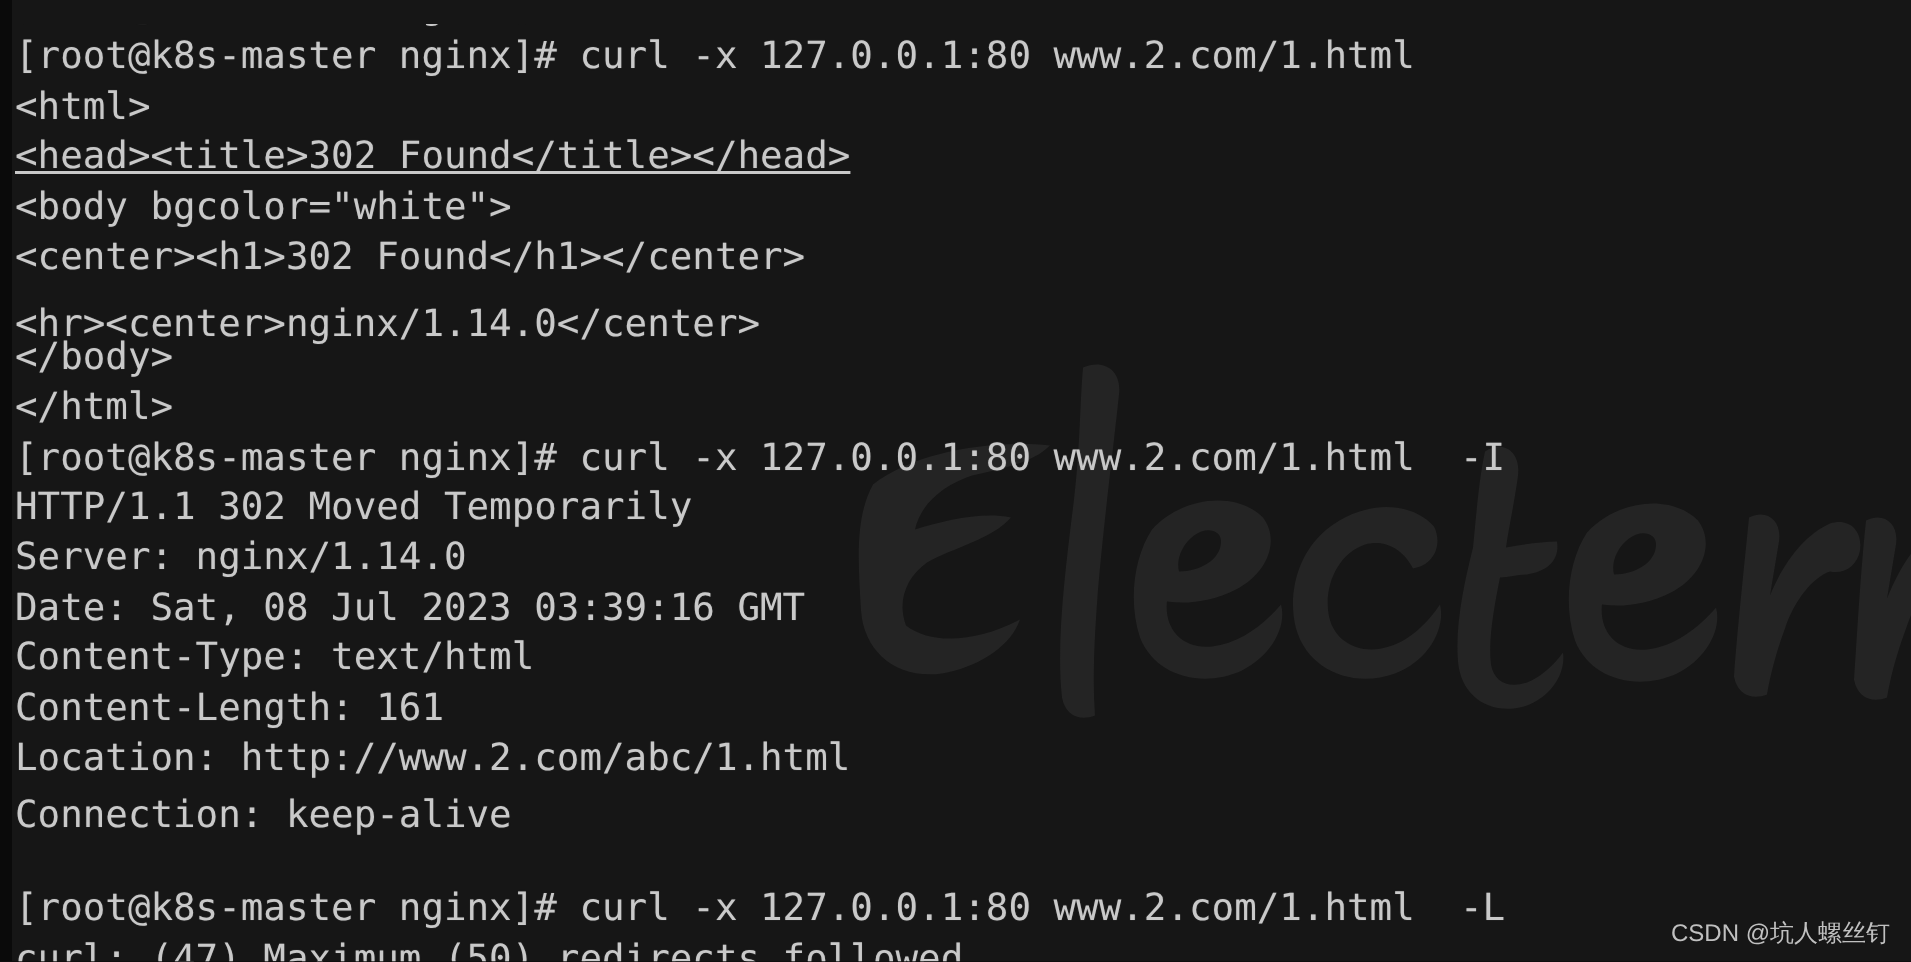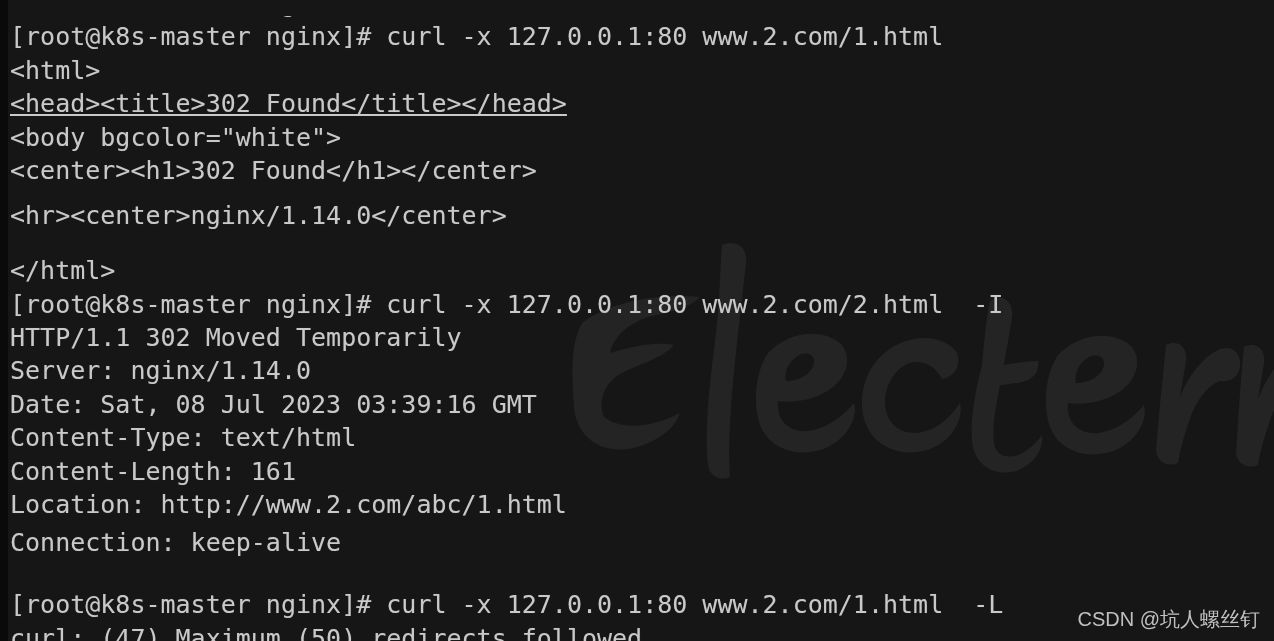--- a/index.html
+++ b/index.html
@@ -57,21 +57,21 @@
   .line.clipped-top {
     clip-path: inset(88% 0 0 0);
   }
   #csdn-watermark {
     position: absolute;
     right: 14px;
     bottom: 8px;
     z-index: 6;
     color: #cfcfcf;
     font-family: "Liberation Sans", sans-serif;
-    font-size: 20px;
+    font-size: 16px;
     white-space: pre;
     opacity: 0.92;
   }
 </style>
 </head>
 <body>
 
 <div id="terminal">
 
   <div id="gutter"></div>
@@ -114,22 +114,23 @@
   </div>
 
   <div id="screen">
       <div class="line clipped-top" style="top: -13px;">[root@k8s-master nginx]# curl -x 127.0.0.1:80 www.2.com/1.html</div>
       <div class="line" style="top: 20.4px;">[root@k8s-master nginx]# curl -x 127.0.0.1:80 www.2.com/1.html</div>
       <div class="line" style="top: 53.8px;">&lt;html&gt;</div>
       <div class="line" style="top: 87.2px; text-decoration: underline;">&lt;head&gt;&lt;title&gt;302 Found&lt;/title&gt;&lt;/head&gt;</div>
       <div class="line" style="top: 120.6px;">&lt;body bgcolor="white"&gt;</div>
       <div class="line" style="top: 154px;">&lt;center&gt;&lt;h1&gt;302 Found&lt;/h1&gt;&lt;/center&gt;</div>
       <div class="line" style="top: 187.4px; margin-top: 12px;">&lt;hr&gt;&lt;center&gt;nginx/1.14.0&lt;/center&gt;</div>
+      <div class="line" style="top: 220.8px;">&lt;/body&gt;</div>
       <div class="line" style="top: 254.2px;">&lt;/html&gt;</div>
-      <div class="line" style="top: 287.6px;">[root@k8s-master nginx]# curl -x 127.0.0.1:80 www.2.com/2.html  -I</div>
+      <div class="line" style="top: 287.6px;">[root@k8s-master nginx]# curl -x 127.0.0.1:80 www.2.com/1.html  -I</div>
       <div class="line" style="top: 321px;">HTTP/1.1 302 Moved Temporarily</div>
       <div class="line" style="top: 354.4px;">Server: nginx/1.14.0</div>
       <div class="line" style="top: 387.8px;">Date: Sat, 08 Jul 2023 03:39:16 GMT</div>
       <div class="line" style="top: 421.2px;">Content-Type: text/html</div>
       <div class="line" style="top: 454.6px;">Content-Length: 161</div>
       <div class="line" style="top: 488px;">Location: http://www.2.com/abc/1.html</div>
       <div class="line" style="top: 526px;">Connection: keep-alive</div>
       <div class="line" style="top: 554.8px;"></div>
       <div class="line" style="top: 588.2px;">[root@k8s-master nginx]# curl -x 127.0.0.1:80 www.2.com/1.html  -L</div>
       <div class="line" style="top: 621.6px;">curl: (47) Maximum (50) redirects followed</div>

